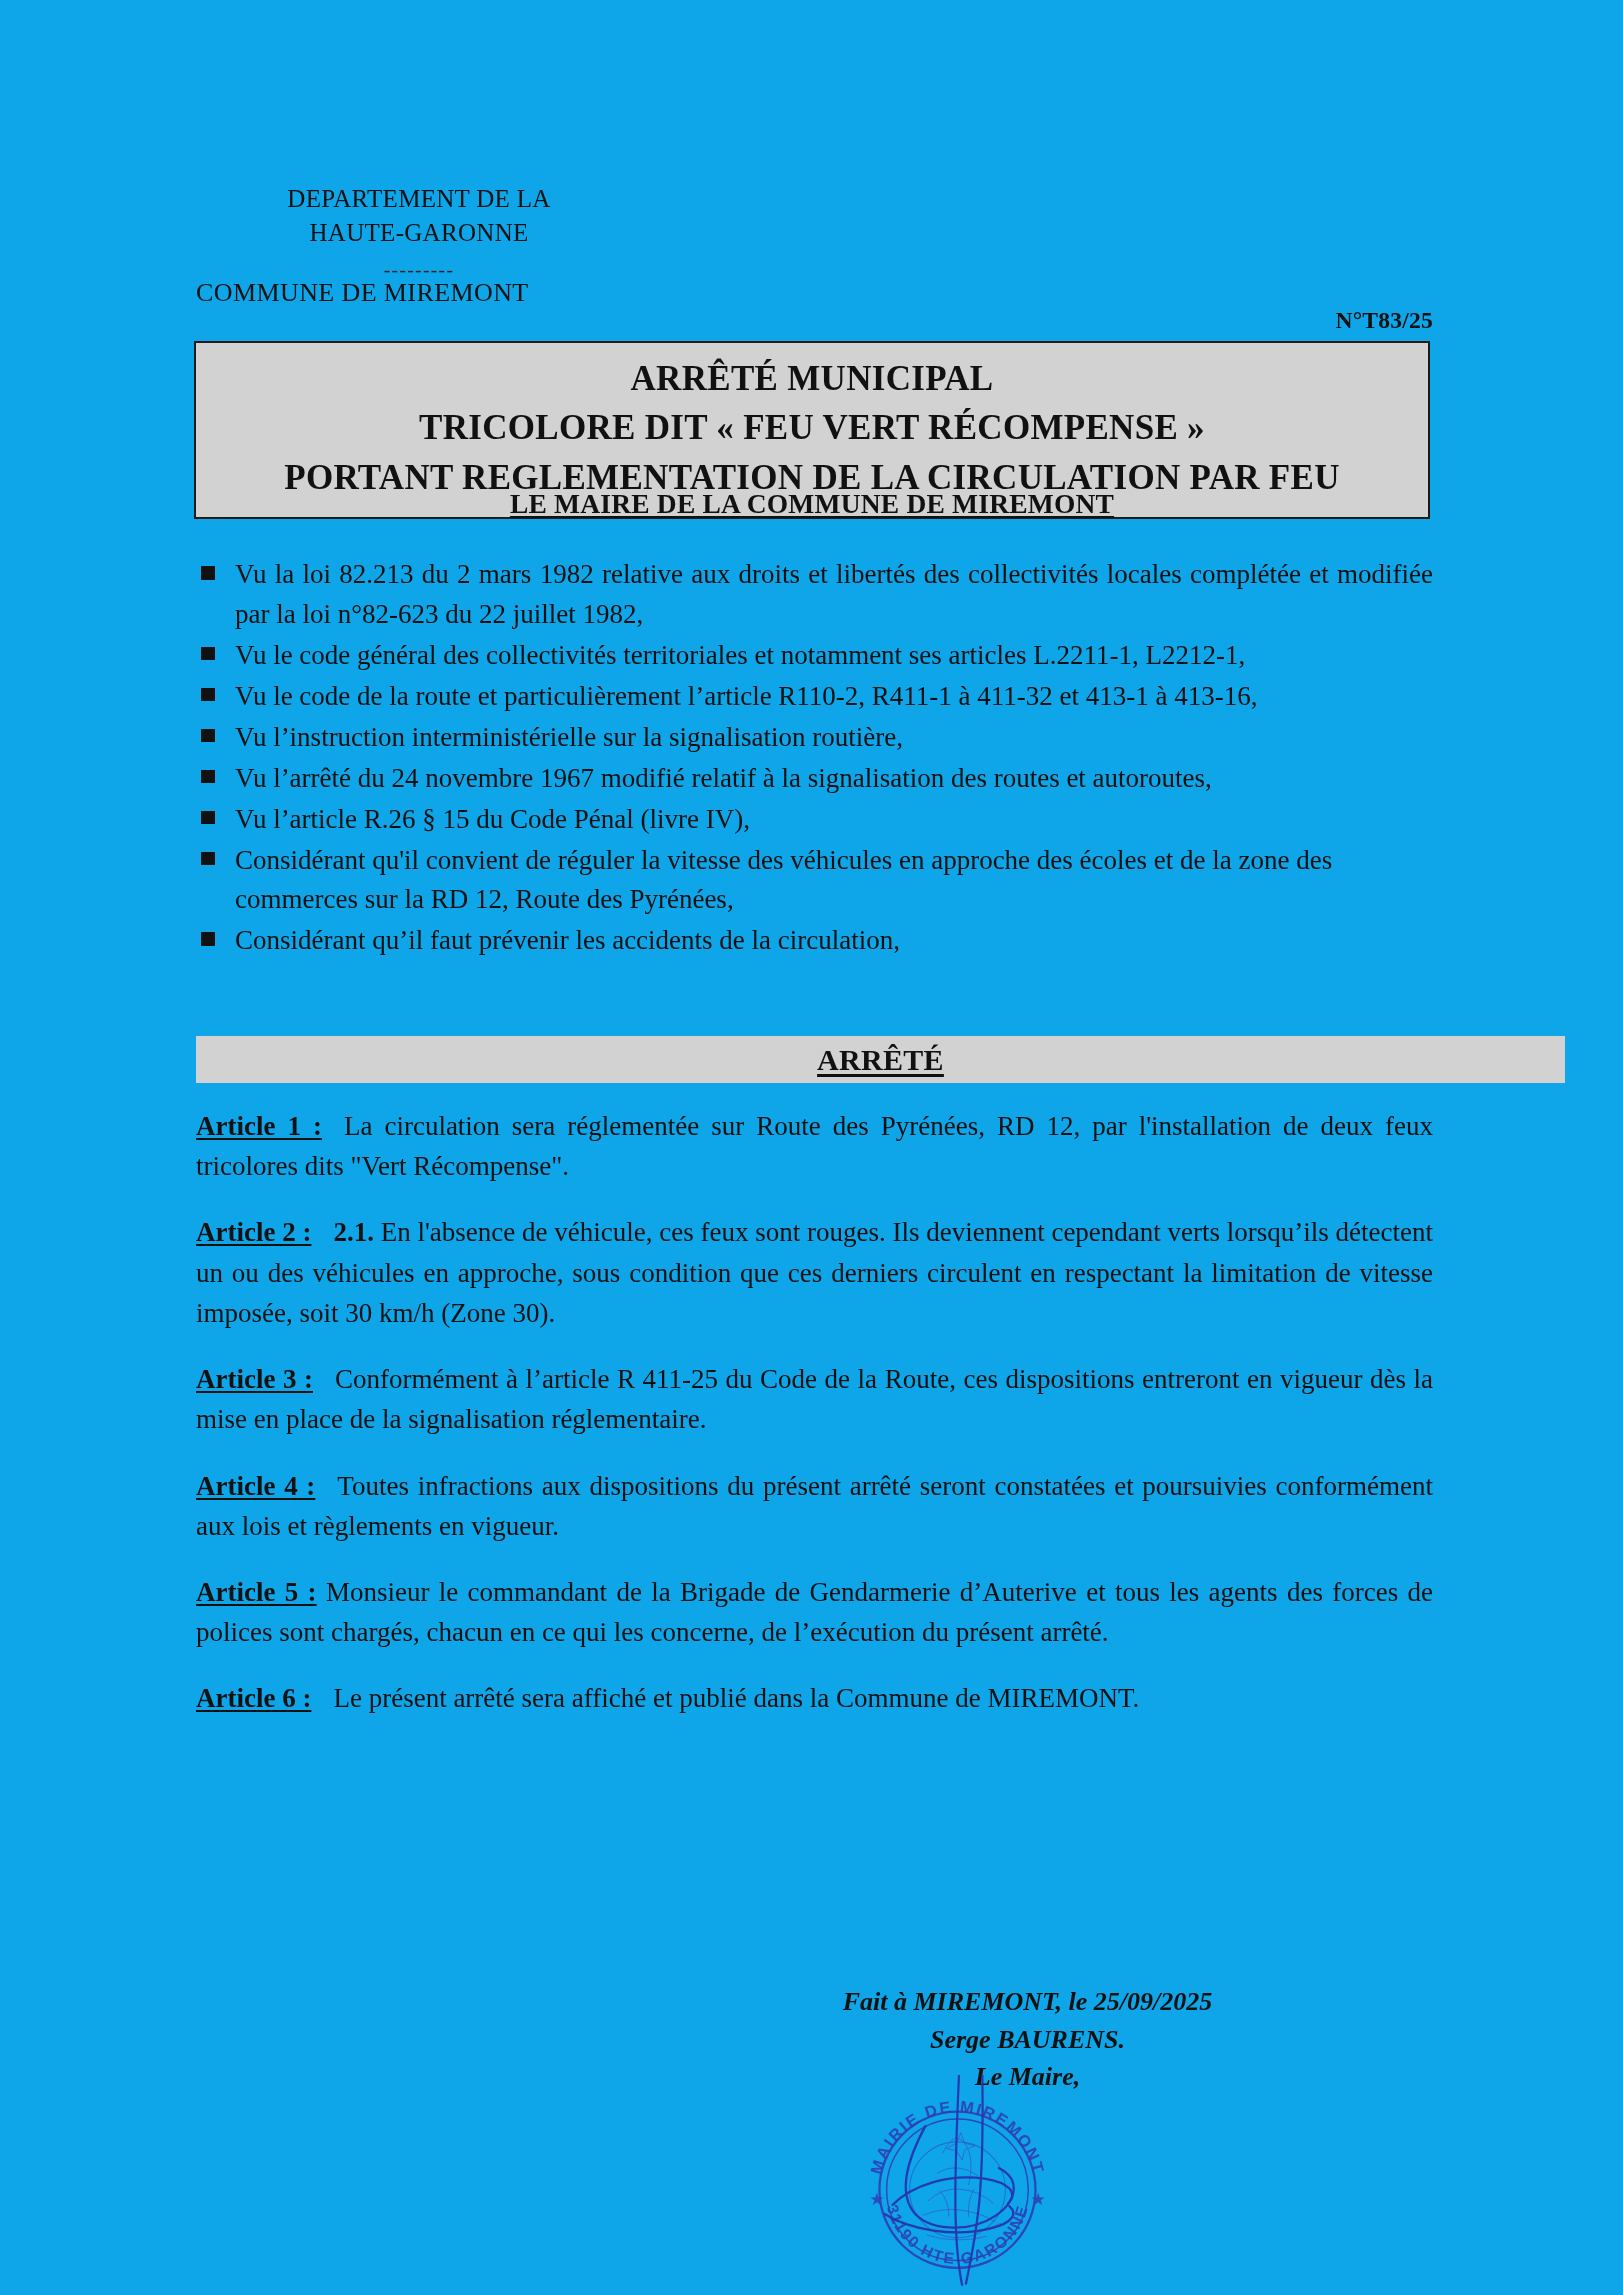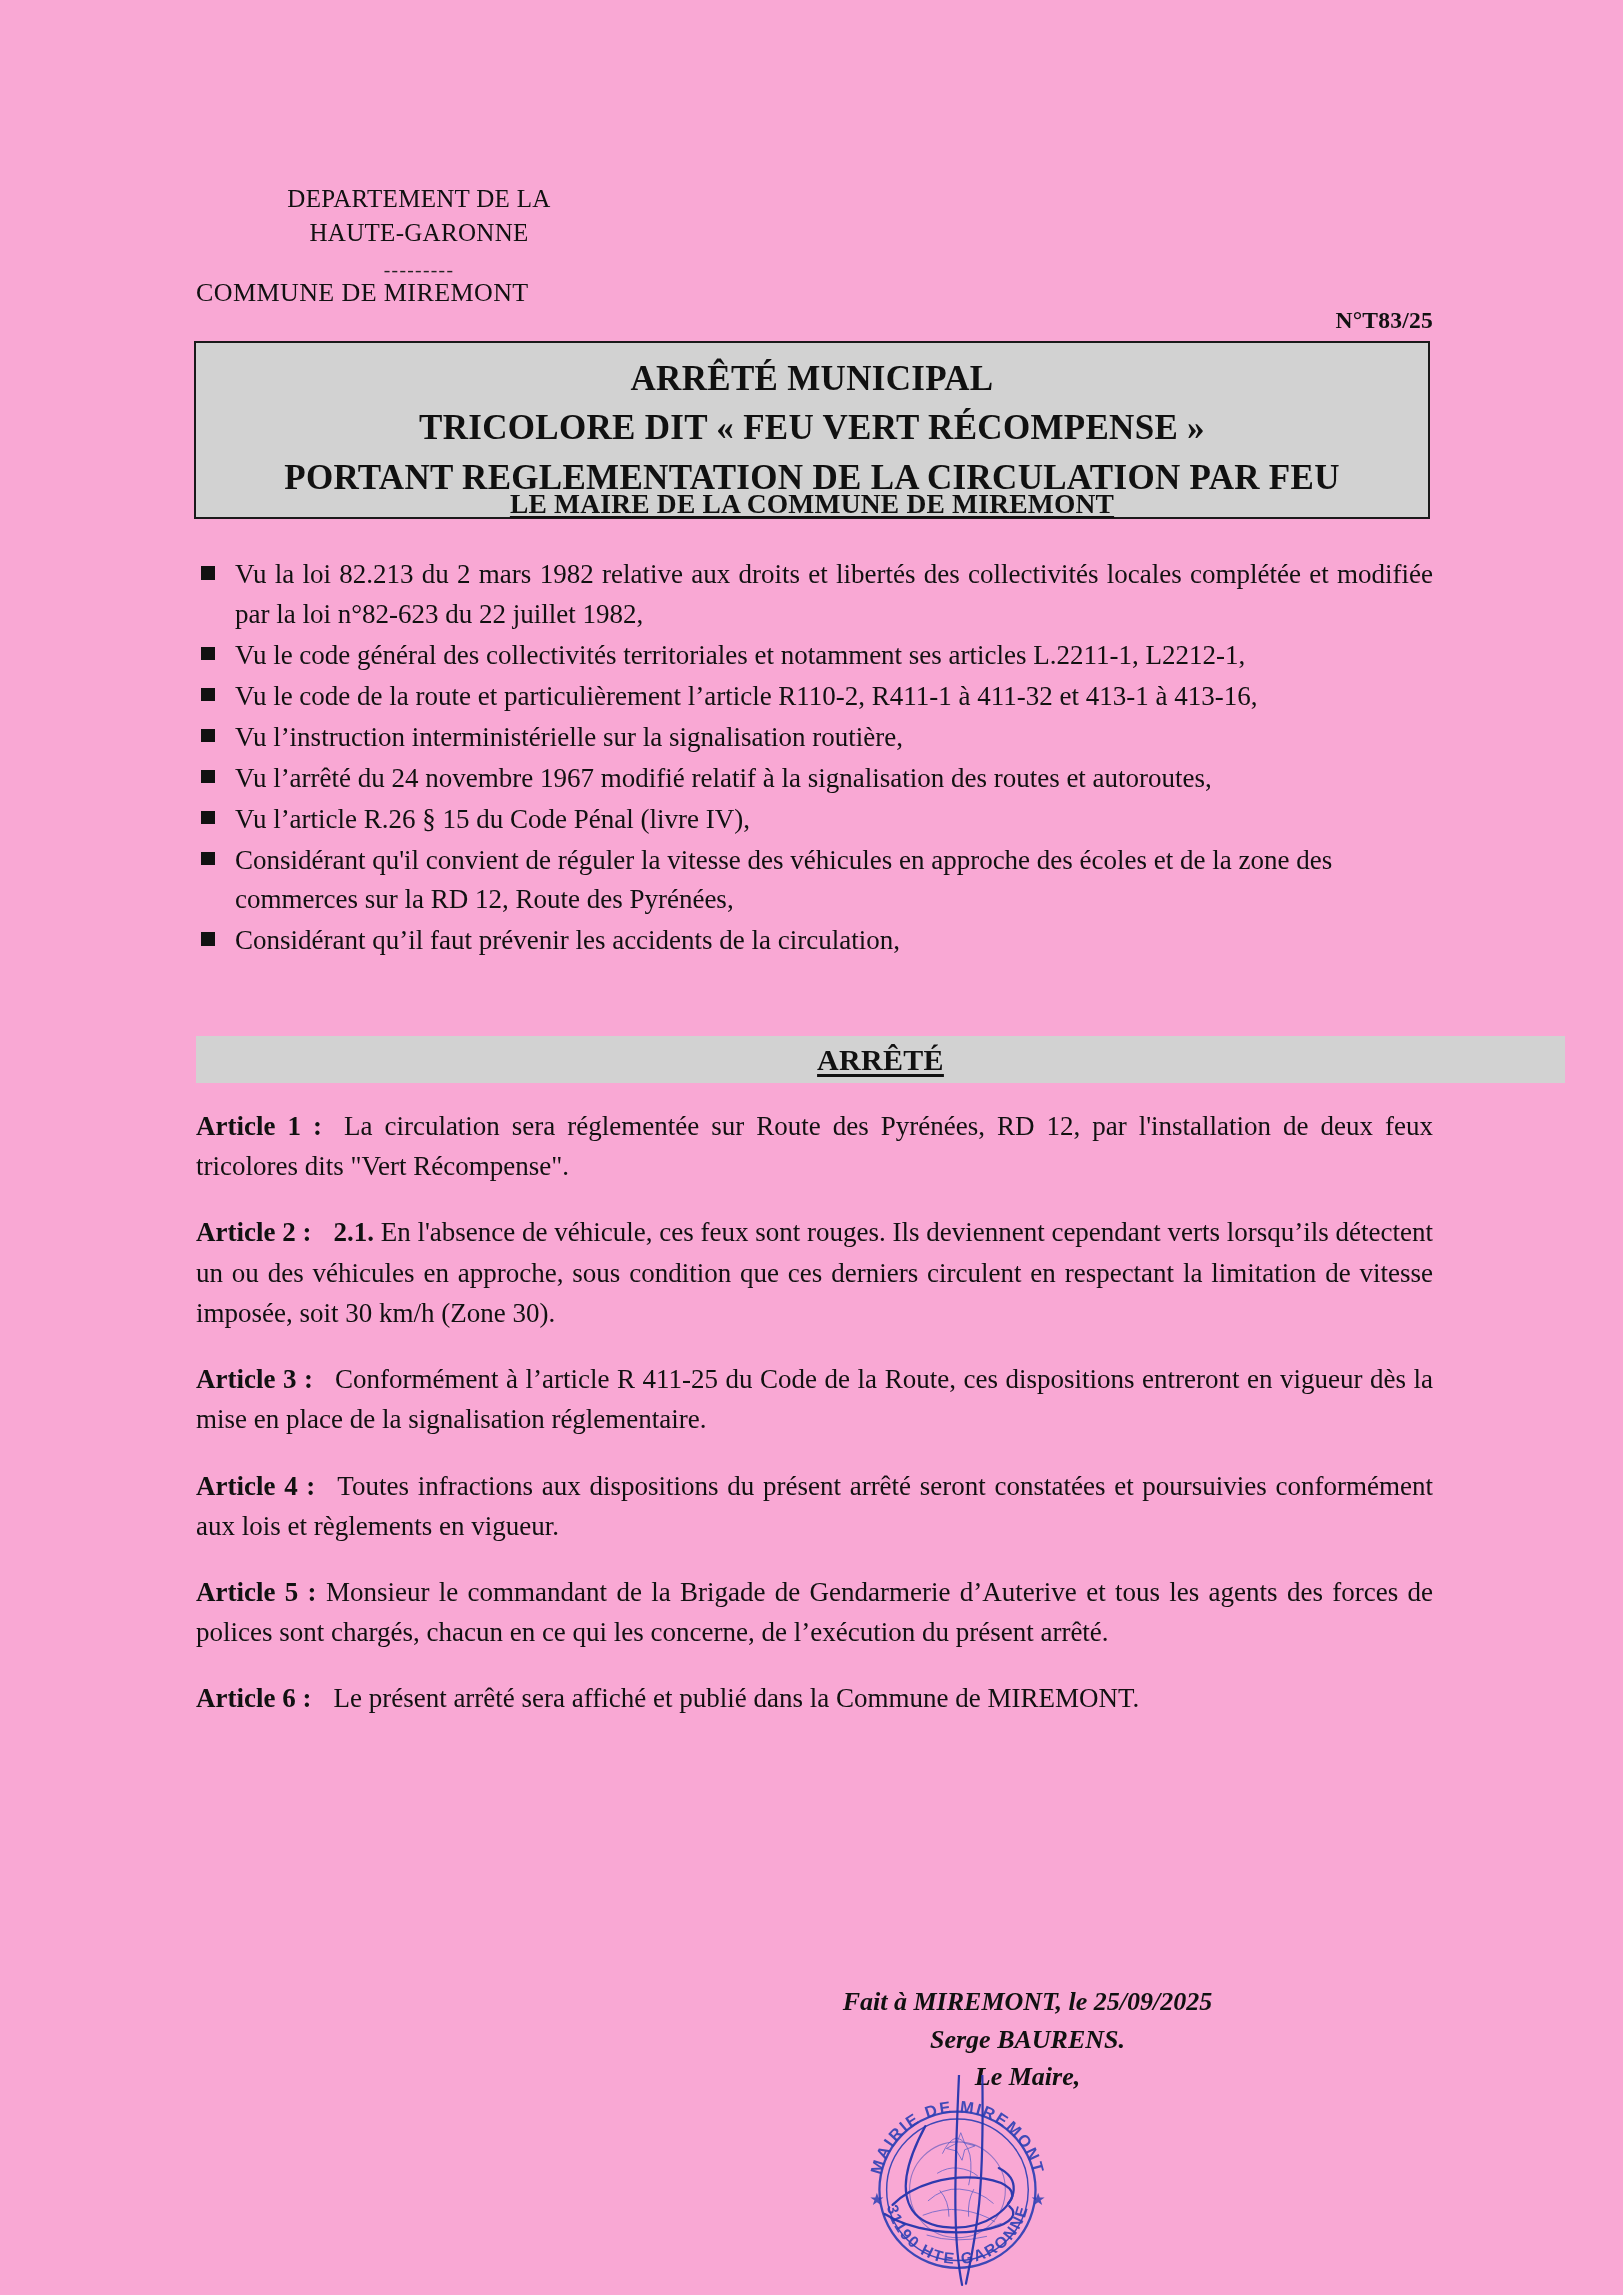--- a/index.html
+++ b/index.html
@@ -13,21 +13,21 @@
     font-family: "Liberation Serif", "DejaVu Serif", serif;
     color: #111111;
     position: relative;
     overflow: hidden;
   }
 
   .page {
     position: relative;
     width: 1623px;
     height: 2295px;
-    background: #f9a8d4;
+    background: #0ea5e9;
   }
 
   
   .letterhead {
     position: absolute;
     left: 216px;
     top: 182px;
     width: 406px;
     text-align: center;
   }
@@ -152,20 +152,21 @@
   }
   .article {
     font-size: 27px;
     line-height: 1.49;
     text-align: justify;
     text-justify: inter-word;
     margin-bottom: 26px;
   }
   .article .art-head {
     font-weight: bold;
+    text-decoration: underline;
     text-underline-offset: 3.3px;
     white-space: nowrap;
   }
   .article .gap {
     display: inline-block;
     width: 22px;
   }
   .article .sub-num {
     font-weight: bold;
   }

